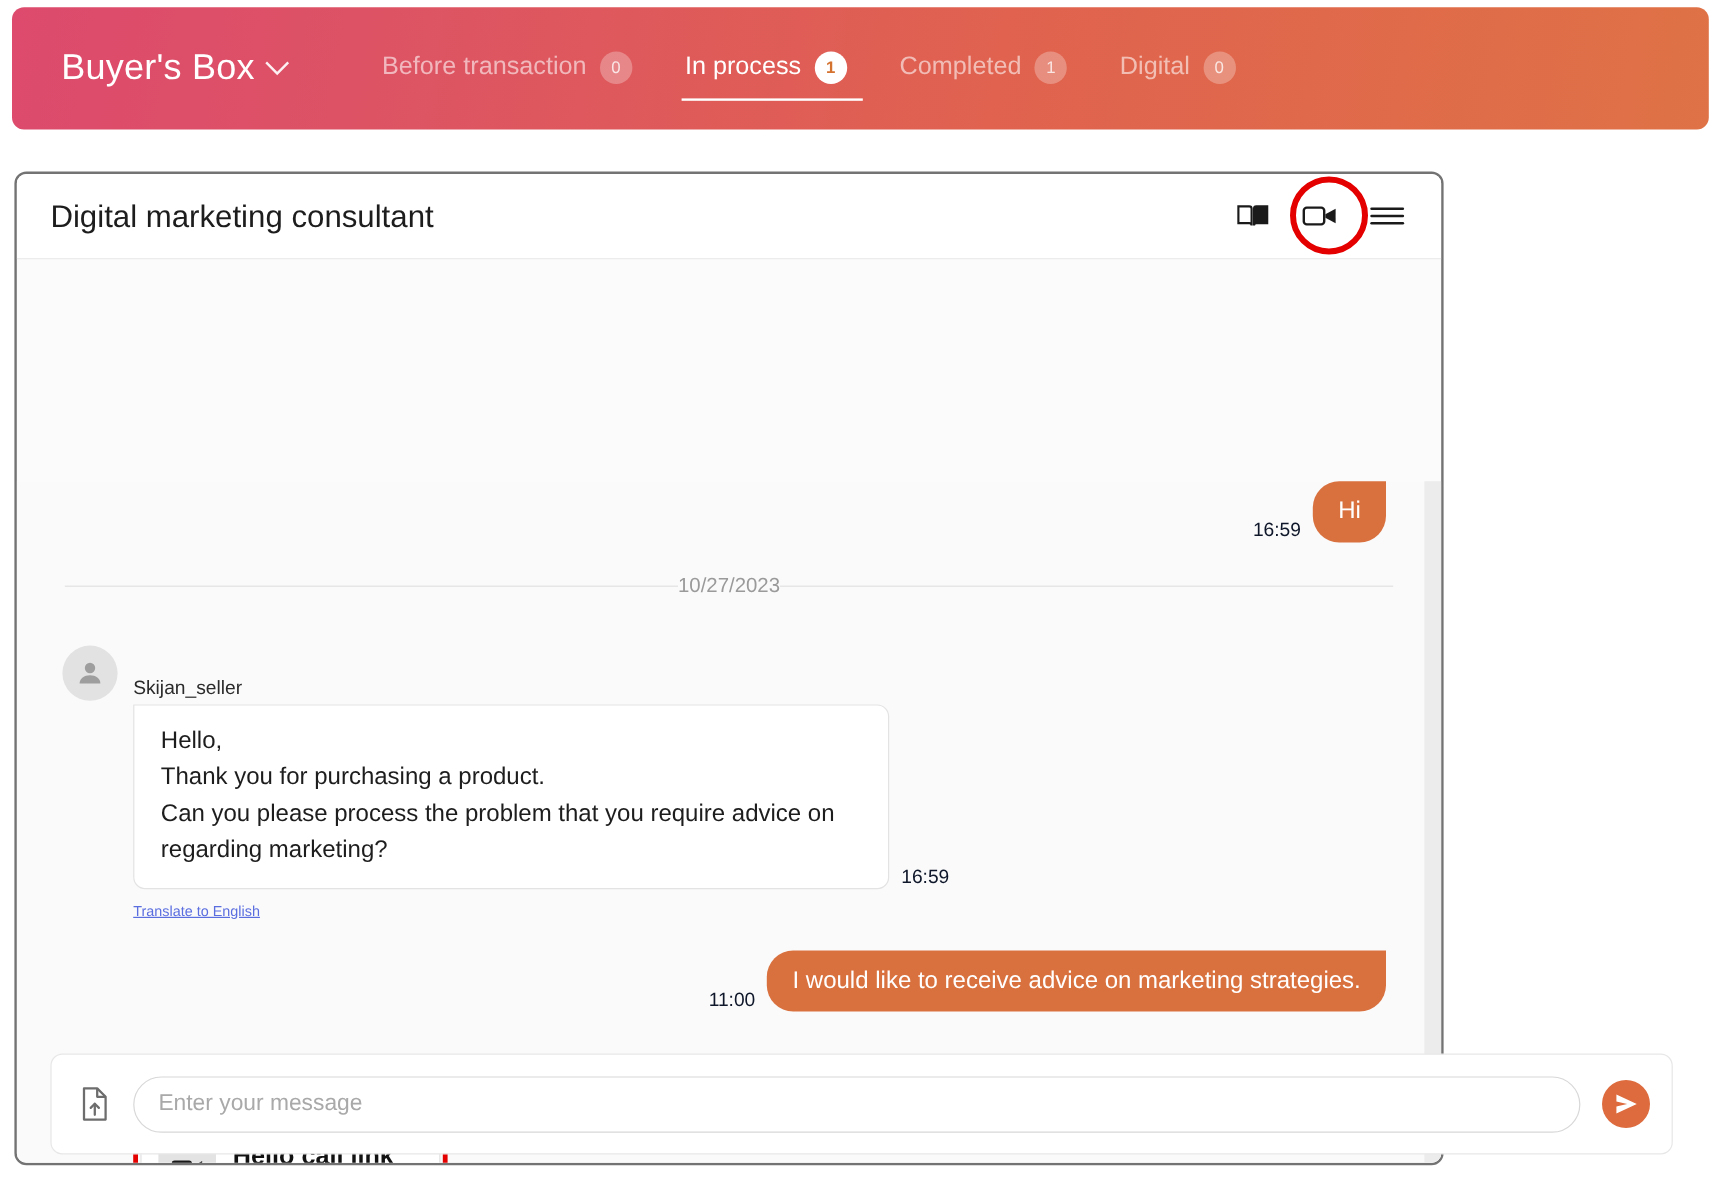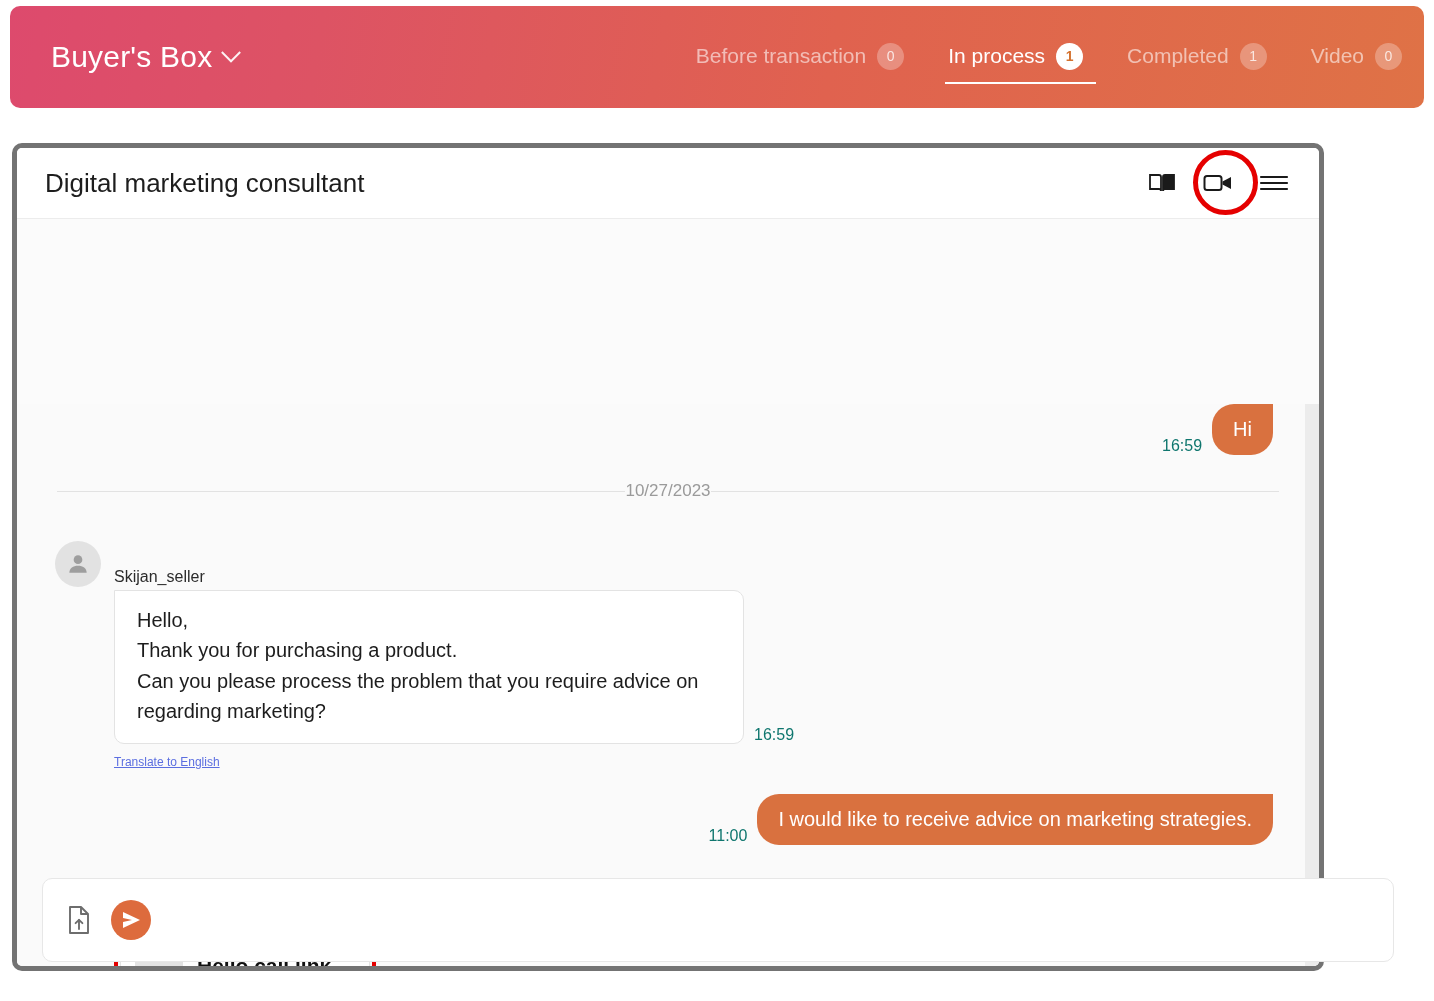--- a/index.html
+++ b/index.html
@@ -14,21 +14,20 @@
   
   .topbar {
     position: absolute;
     left: 10px; top: 6px;
     width: 1414px; height: 102px;
     border-radius: 10px;
     background: linear-gradient(100deg, #dd4a6d 0%, #dd5364 22%, #e0624f 58%, #df7246 100%);
     display: flex;
     align-items: center;
     overflow: hidden;
-    justify-content: space-between;
   }
   .brand {
     display: flex;
     align-items: center;
     gap: 12px;
     margin-left: 41px;
     color: #ffffff;
     font-size: 30px;
     font-weight: 400;
     letter-spacing: .2px;
@@ -80,23 +79,23 @@
     position: absolute;
     left: 19px; right: 9px; bottom: -8px;
     height: 1.6px;
     background: #ffffff;
   }
 
   
   .card {
     position: absolute;
     left: 12px; top: 143px;
-    width: 1312px; height: 828px;
+    width: 1191px; height: 828px;
     background: #fbfbfb;
-    border: 5px solid #737373;
+    border: 2px solid #737373;
     border-radius: 10px;
     overflow: hidden;
   }
   .card-head {
     height: 71px;
     background: #ffffff;
     border-bottom: 1px solid #ececec;
     display: flex;
     align-items: center;
     padding: 0 30px 0 28px;
@@ -149,21 +148,21 @@
     background: #d9713f;
     color: #ffffff;
     font-size: 20px;
     line-height: 1.3;
     padding: 12px 21px 13px 21px;
     border-radius: 22px 0 22px 22px;
     max-width: 860px;
   }
   .time {
     font-size: 16px;
-    color: #0f766e;
+    color: #0f172a;
     white-space: nowrap;
   }
   .time.left { margin-right: 10px; }
   .time.right { margin-left: 10px; }
 
   .divider {
     display: flex;
     align-items: center;
     margin: 26px 18px 22px 18px;
   }
@@ -279,21 +278,21 @@
     </div>
     <div class="tab active">
       <span>In process</span>
       <span class="badge">1</span>
     </div>
     <div class="tab">
       <span>Completed</span>
       <span class="badge">1</span>
     </div>
     <div class="tab">
-      <span>Video</span>
+      <span>Digital</span>
       <span class="badge">0</span>
     </div>
   </div>
 </div>
 
 <div class="card">
 
   <div class="card-head">
     <div class="card-title">Digital marketing consultant</div>
 
@@ -392,18 +391,19 @@
 
 <div class="composer">
   <div class="attach">
     <svg width="24" height="30" viewBox="0 0 24 30" fill="none" stroke="#6d6d6d" stroke-width="1.9" stroke-linejoin="round">
       <path d="M3 2h11l7 7v19H3z"></path>
       <path d="M14 2v7h7"></path>
       <path d="M12 24v-9" stroke-linecap="round"></path>
       <path d="M8.6 18.2 12 14.8l3.4 3.4" stroke-linecap="round"></path>
     </svg>
   </div>
+  <input class="msg-input" type="text" placeholder="Enter your message" style="">
   <div class="send-btn">
     <svg width="20" height="18" viewBox="0 0 20 18" fill="#ffffff">
       <path d="M2 1 L19 9 L2 17 L2 11 L11 9 L2 7 Z"></path>
     </svg>
   </div>
 </div>
 
 </body></html>

